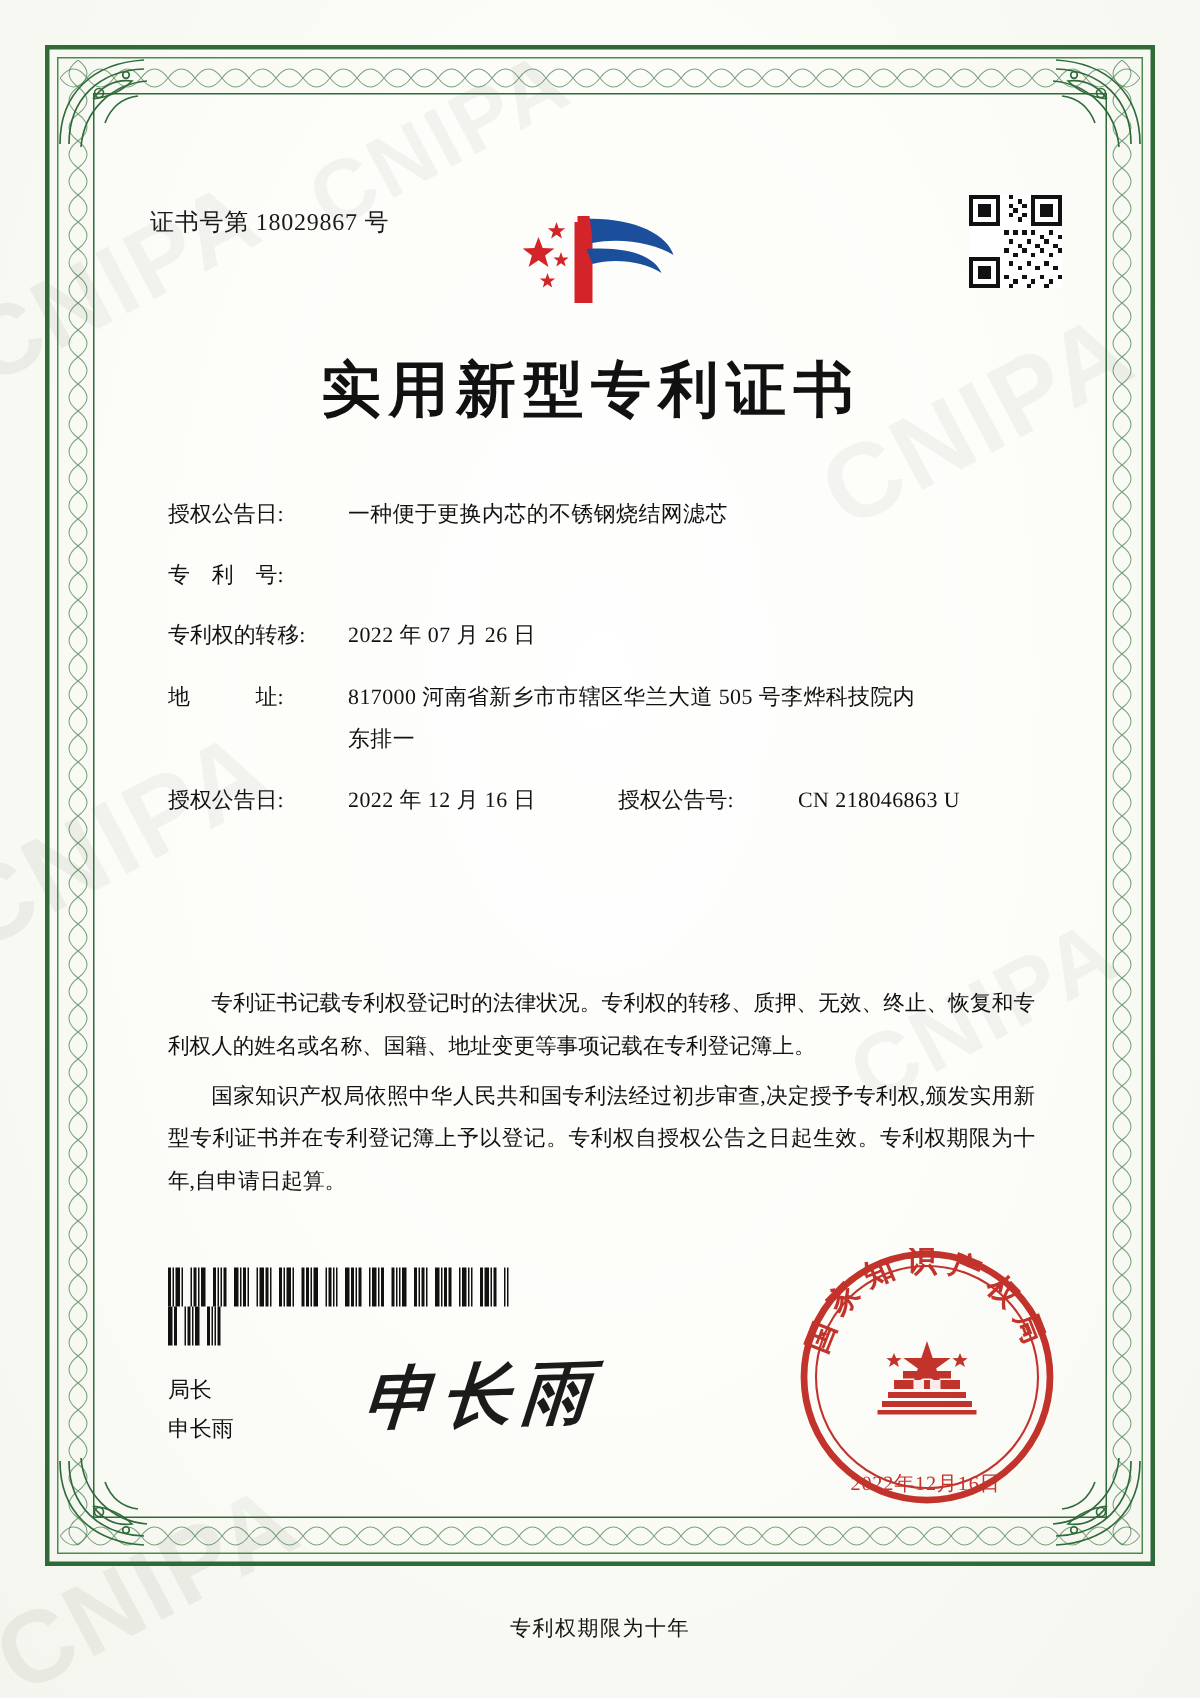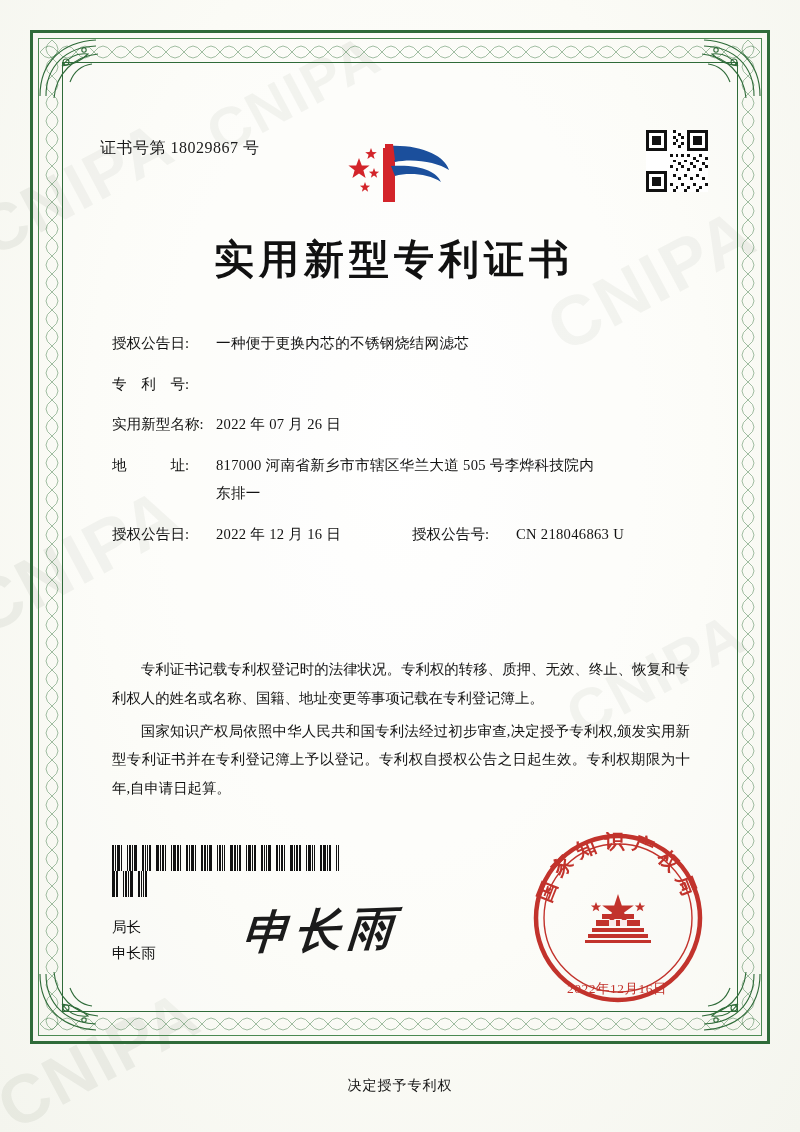--- a/index.html
+++ b/index.html
@@ -123,20 +123,21 @@
   }
   .f-label {
     width: 104px;
     flex: none;
     letter-spacing: 0px;
     white-space: nowrap;
   }
   .f-value {
     flex: 1;
     letter-spacing: .3px;
+    margin-left: 16px;
   }
   .f-value .cont {
     display: block;
   }
   .row2 {
     display: flex;
     margin-bottom: 13px;
   }
   .row2 .half {
     display: flex;
@@ -401,21 +402,21 @@
       <span class="f-label">授权公告日:</span>
       <span class="f-value">一种便于更换内芯的不锈钢烧结网滤芯</span>
     </div>
 
 
     <div class="field">
       <span class="f-label">专　利　号:</span>
     </div>
 
     <div class="field">
-      <span class="f-label">实用新型名称:</span>
+      <span class="f-label">专利权的转移:</span>
       <span class="f-value">2022 年 07 月 26 日</span>
     </div>
 
 
     <div class="field">
       <span class="f-label">地　　　址:</span>
       <span class="f-value">
         <span class="cont">817000 河南省新乡市市辖区华兰大道 505 号李烨科技院内</span>
         <span class="cont">东排一</span>
       </span>
@@ -485,15 +486,15 @@
       <rect x="-30" y="10" width="60" height="4"></rect>
       <rect x="-22" y="-4" width="44" height="6"></rect>
       <rect x="-16" y="-10" width="32" height="5"></rect>
       <rect x="-9" y="-4" width="7" height="6" fill="#fff" opacity="0.9"></rect>
       <rect x="2" y="-4" width="7" height="6" fill="#fff" opacity="0.9"></rect>
       <rect x="-33" y="16" width="66" height="3"></rect>
     </g>
   </svg>
   <div class="seal-date">2022年12月16日</div>
 
-  <div class="footer-note">决定授予专利权</div>
+  <div class="footer-note">专利权期限为十年</div>
 
 </div>
 
 </body></html>

